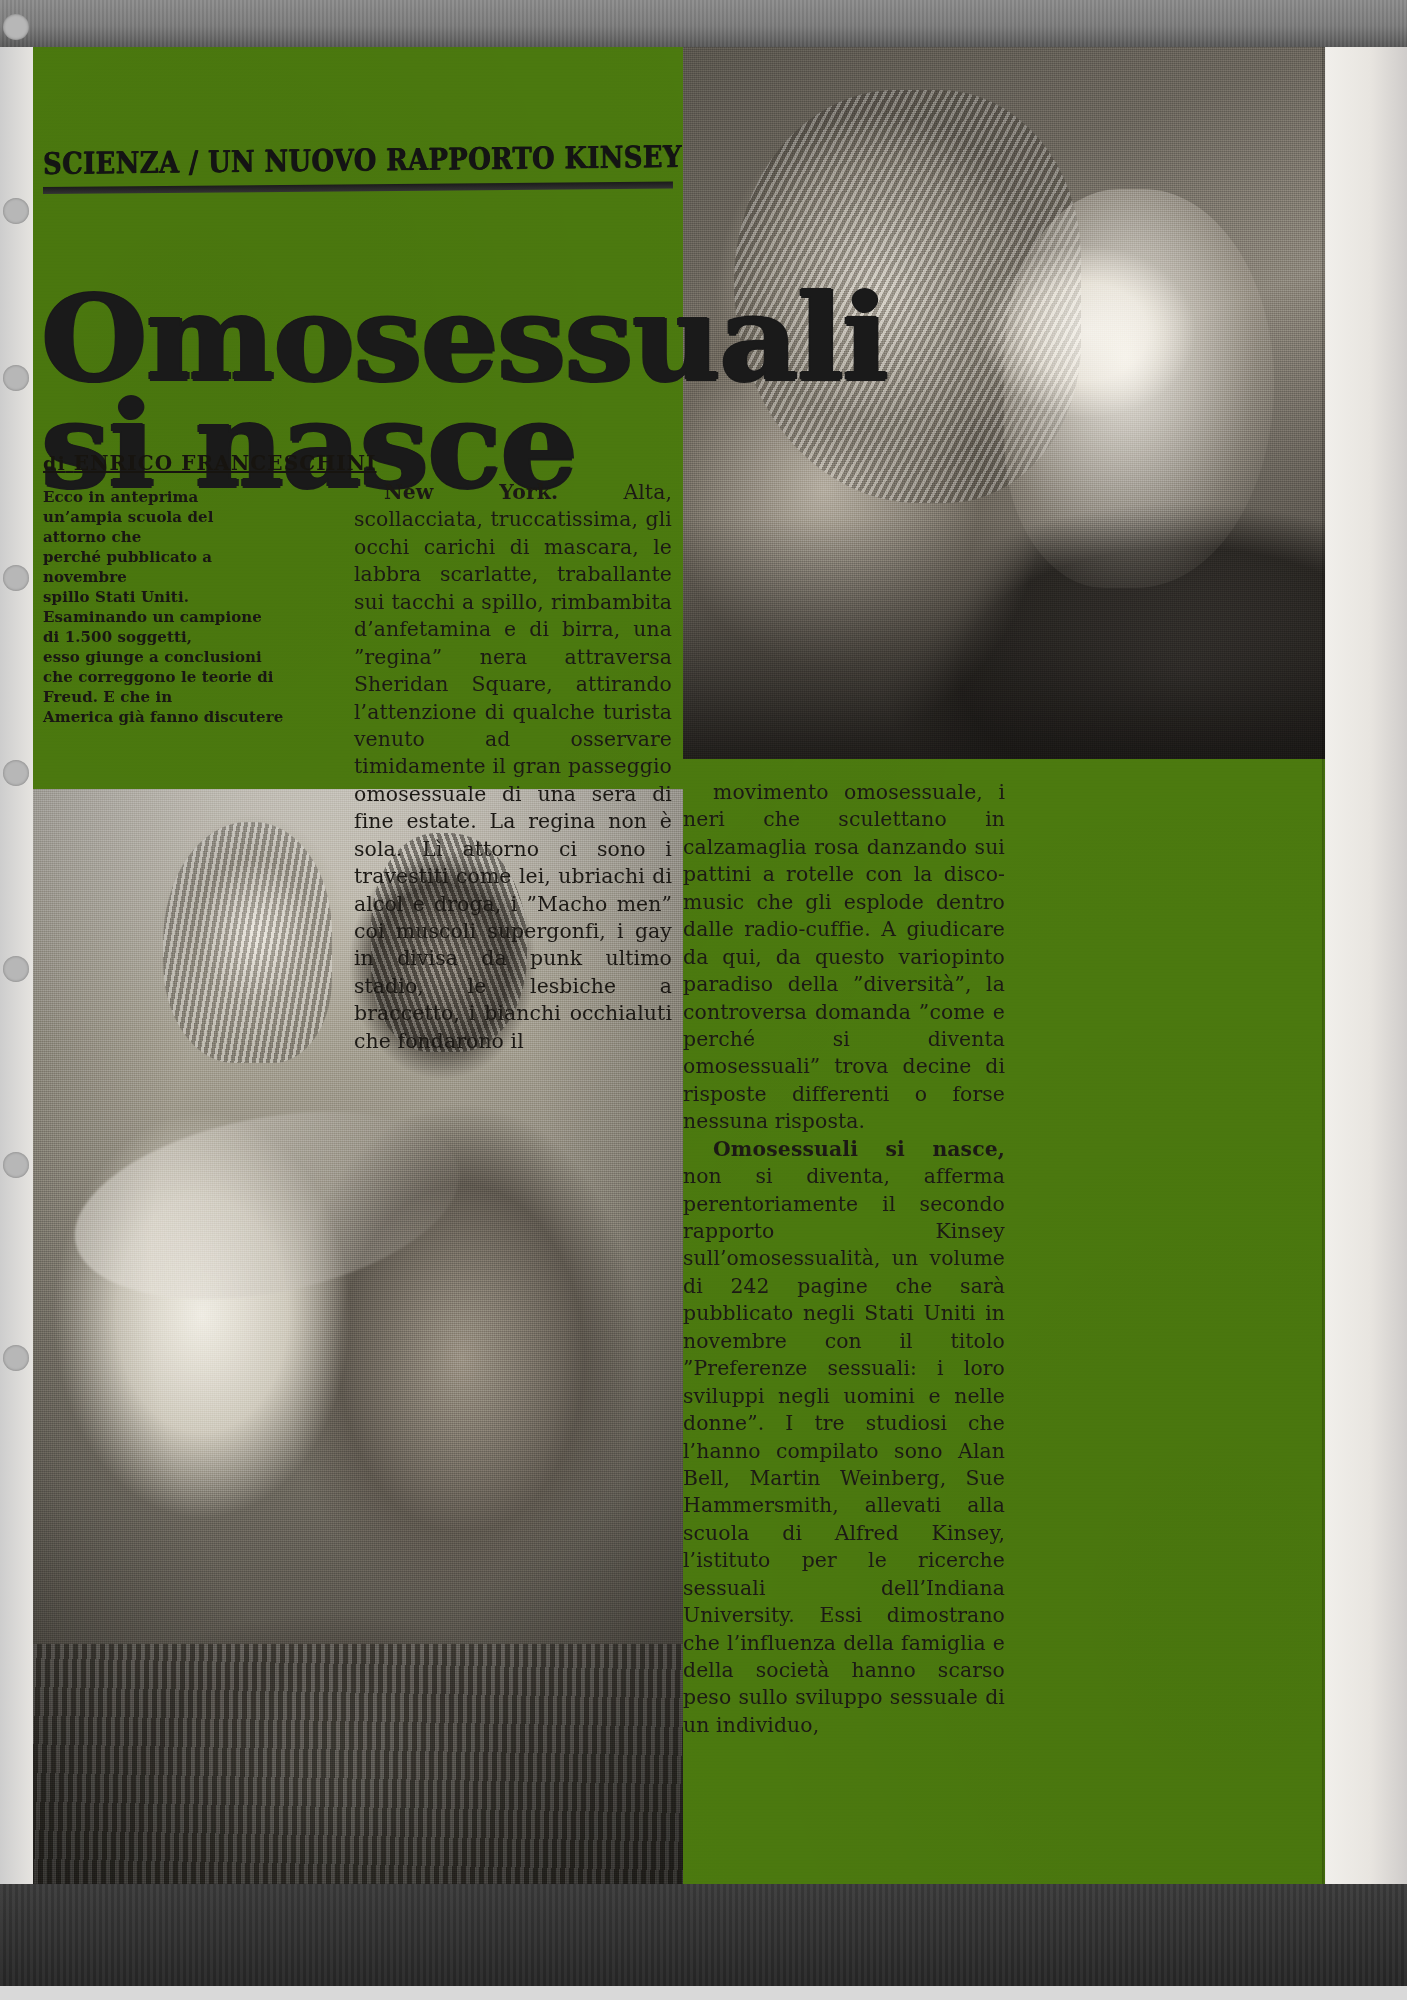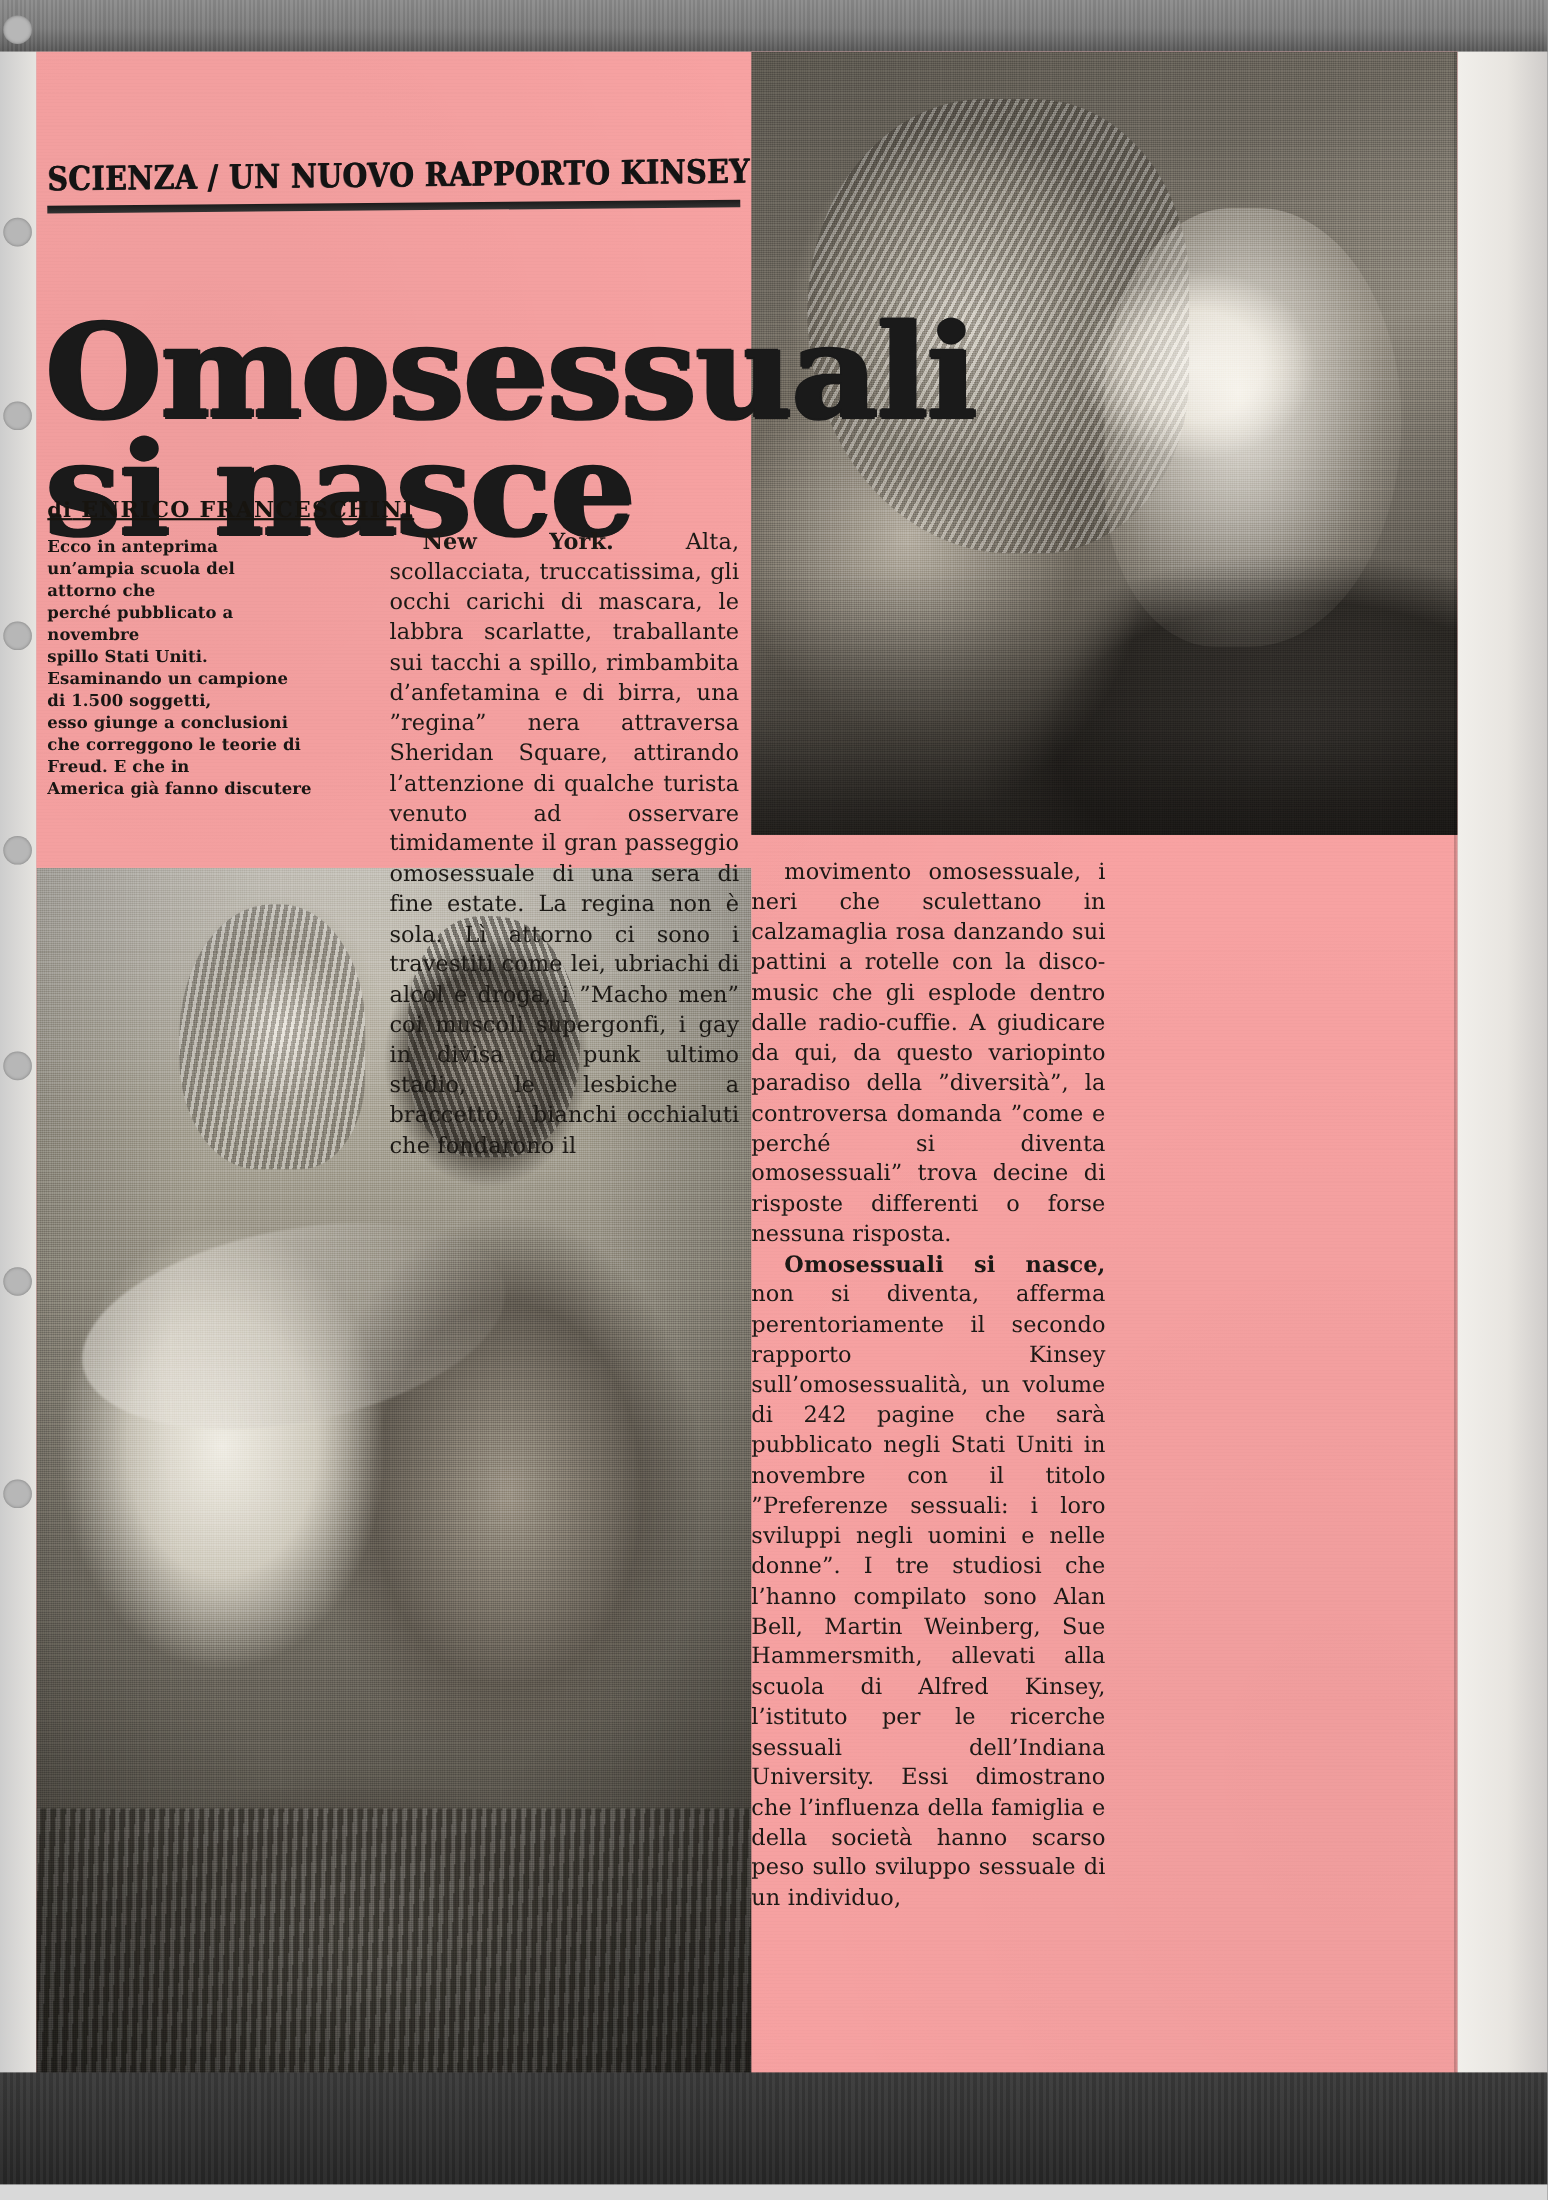--- a/index.html
+++ b/index.html
@@ -20,21 +20,21 @@
               repeating-linear-gradient(90deg,rgba(255,255,255,.04) 0 3px,rgba(0,0,0,.05) 3px 6px),
               linear-gradient(180deg,#3a3a3a 0%,#303030 50%,#262626 100%);}
   .band-foot{position:absolute;left:0;top:1986px;width:1407px;height:14px;background:#d9d9d9;}
   .band-left{position:absolute;left:0;top:47px;width:33px;height:1838px;
              background:linear-gradient(90deg,#cdcdcd,#e6e4e0);}
   .band-right{position:absolute;left:1325px;top:47px;width:82px;height:1838px;
              background:linear-gradient(90deg,#f1efeb 0%,#e8e5e0 55%,#cfcccA 100%);}
 
   
   #paper{position:absolute;left:33px;top:47px;width:1292px;height:1838px;
-         background:#fca5a5;overflow:hidden;}
+         background:#4d7c0f;overflow:hidden;}
   #paper:before{content:"";position:absolute;inset:0;pointer-events:none;
      background:
        radial-gradient(ellipse at 12% 18%,rgba(0,0,0,.05),transparent 55%),
        radial-gradient(ellipse at 92% 85%,rgba(0,0,0,.05),transparent 60%),
        repeating-linear-gradient(0deg,rgba(0,0,0,.012) 0 1px,transparent 1px 3px);}
 
   
   .hole{position:absolute;left:3px;width:26px;height:26px;border-radius:50%;
         background:#b7b7b7;box-shadow:inset 0 0 3px rgba(0,0,0,.35);}
 

